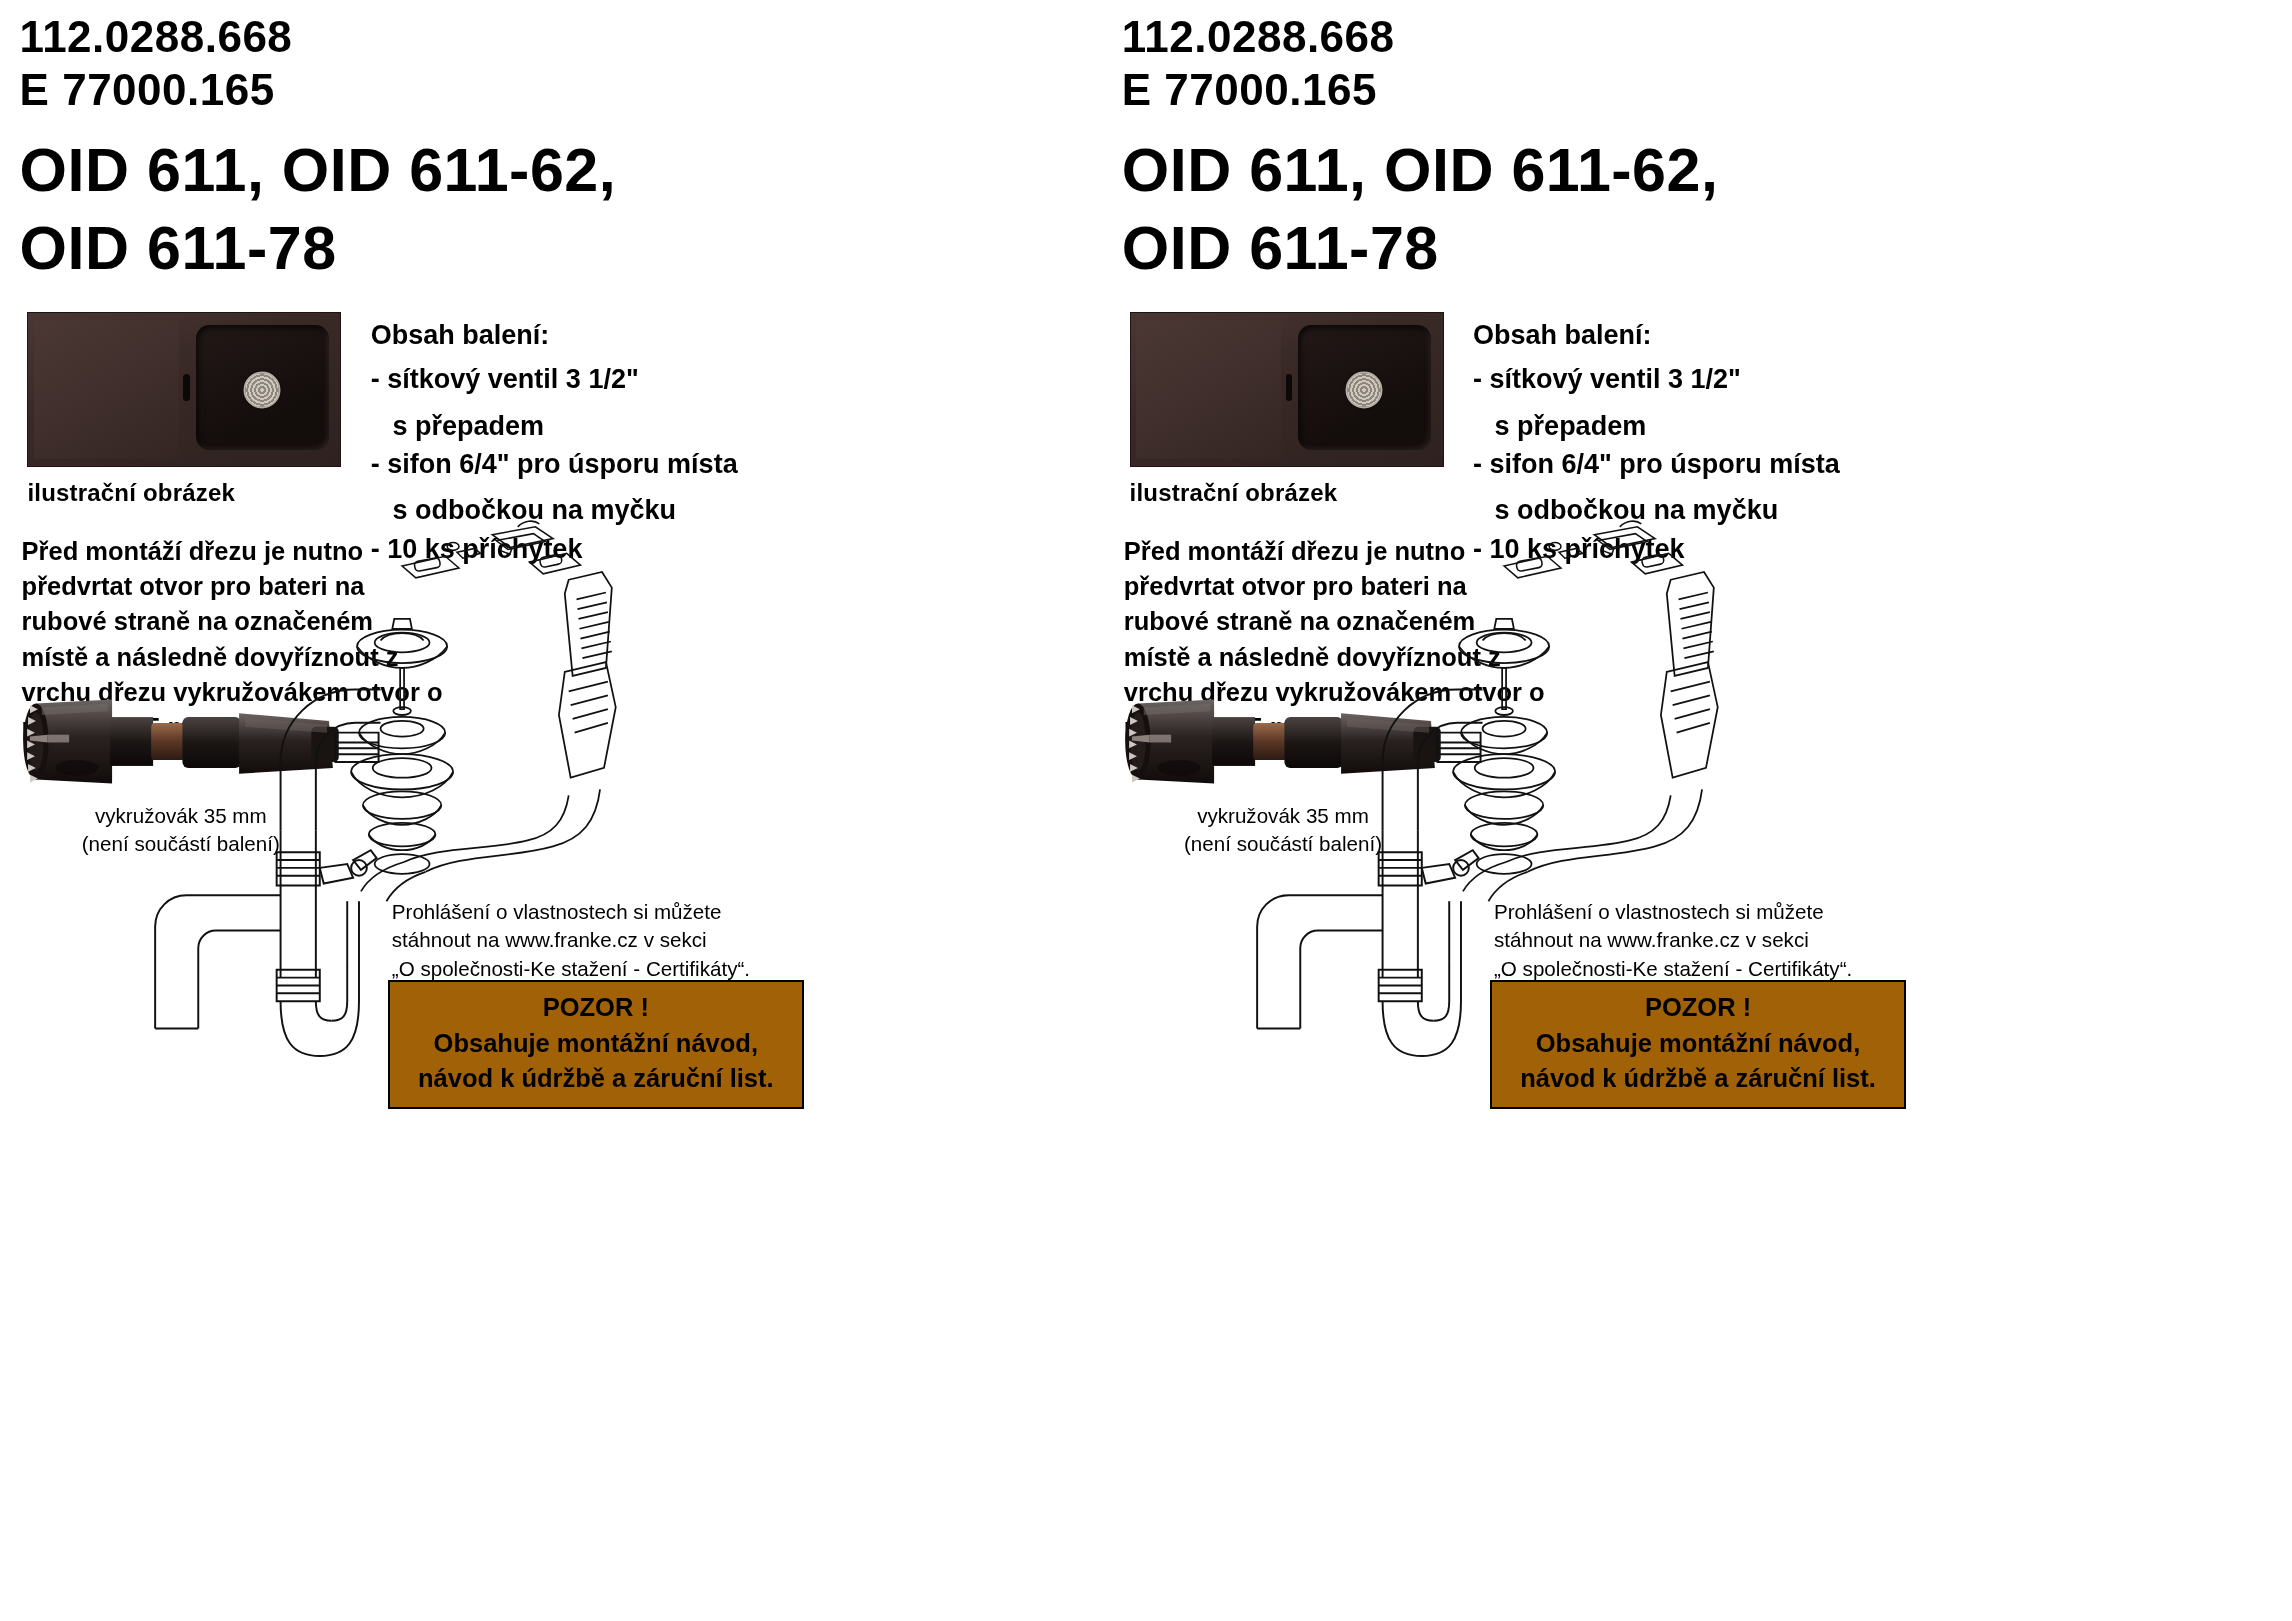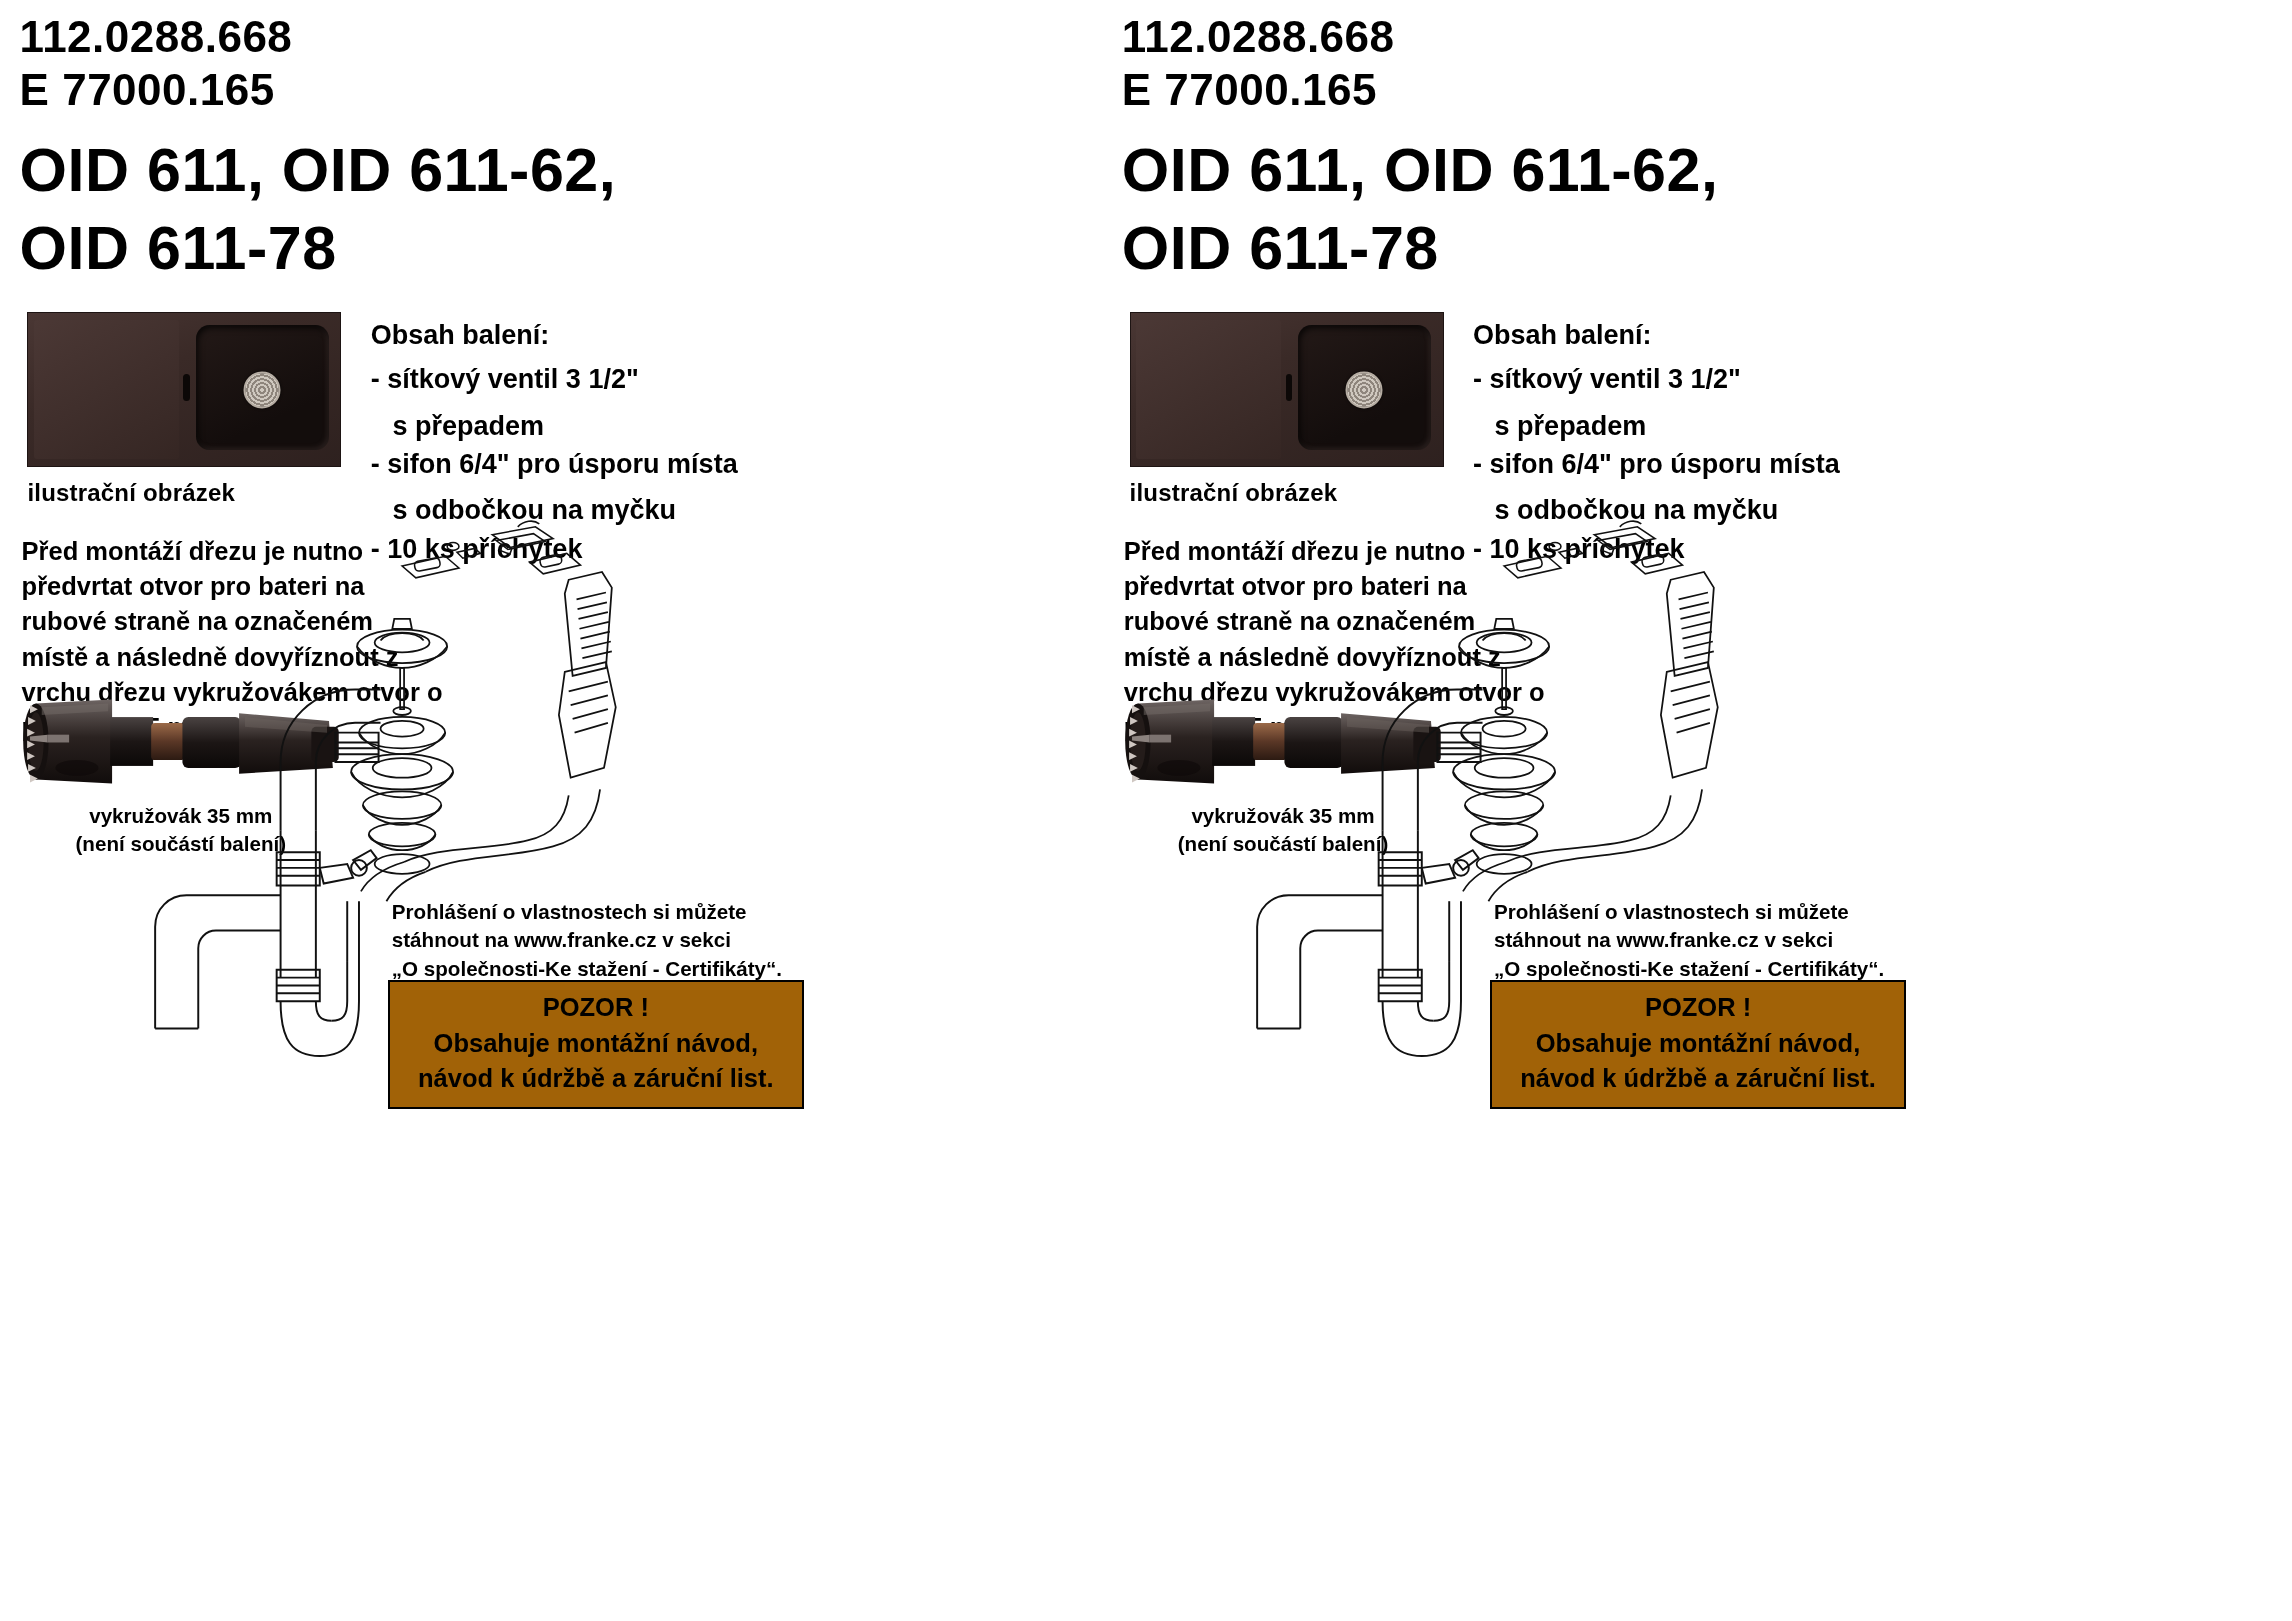--- a/index.html
+++ b/index.html
@@ -156,33 +156,33 @@
     width: 323px;
     height: 127px;
   }
   .holesaw svg { display: block; }
   .holesaw-caption {
     position: absolute;
     top: 802px;
     left: 29px;
     width: 284px;
     font-size: 20.6px;
-    font-weight: bold;
+    font-weight: normal;
     line-height: 1.35;
     text-align: center;
   }
 
   
   .declaration {
     position: absolute;
     top: 898px;
     left: 382px;
     width: 412px;
     font-size: 20.6px;
-    font-weight: bold;
+    font-weight: normal;
     line-height: 1.38;
   }
 
   
   .warning {
     position: absolute;
     top: 980px;
     left: 378px;
     width: 416px;
     border: 2.9px solid #000;

